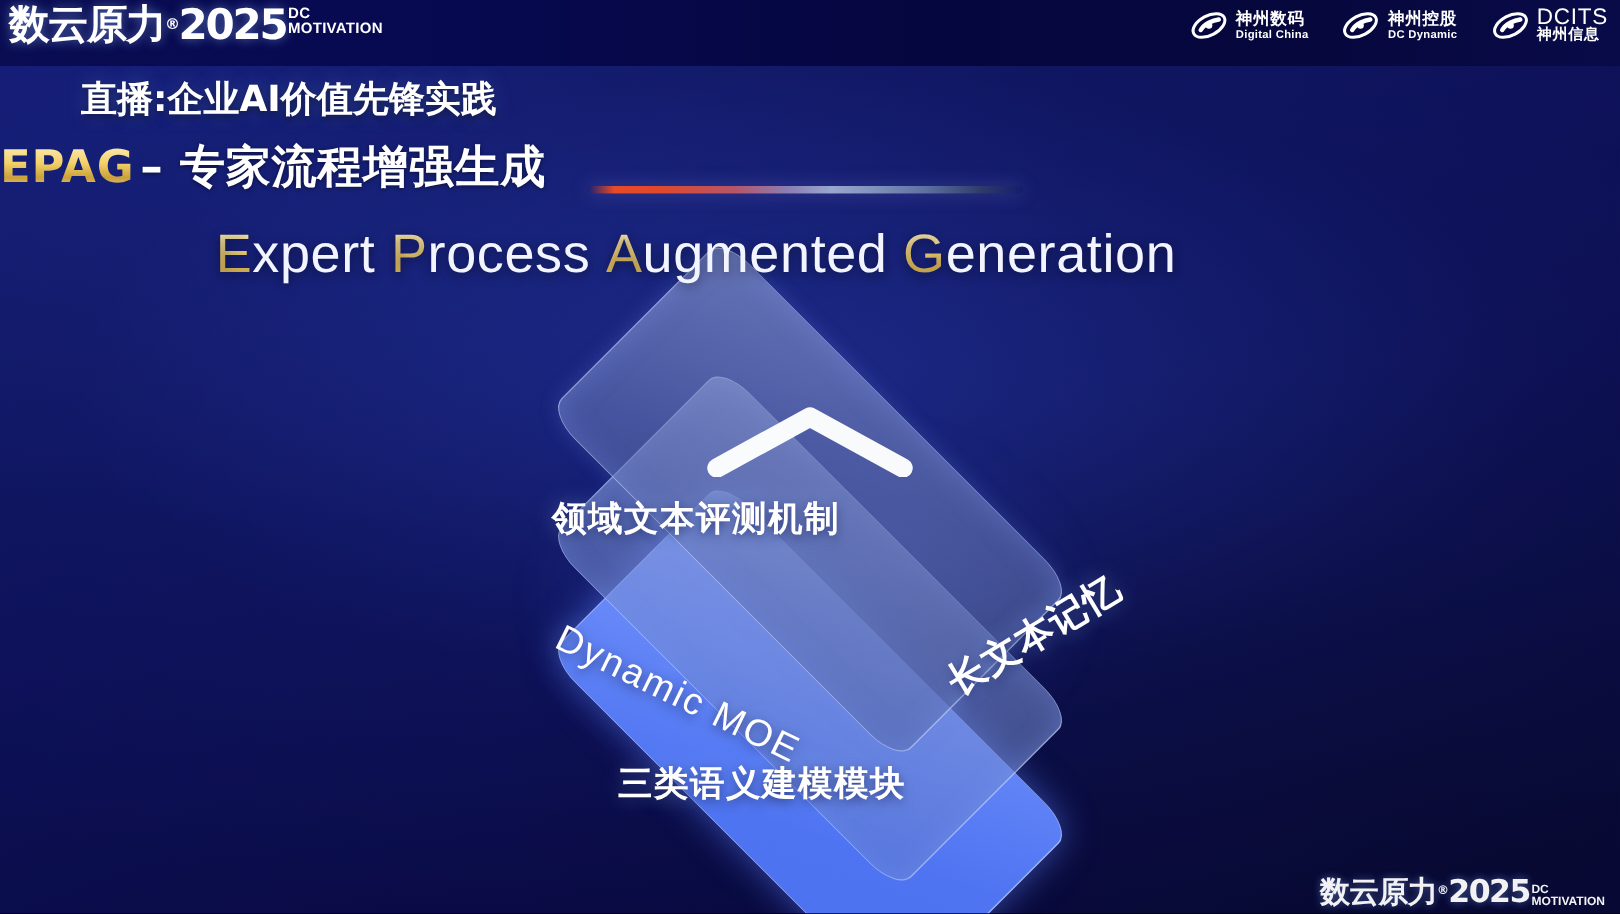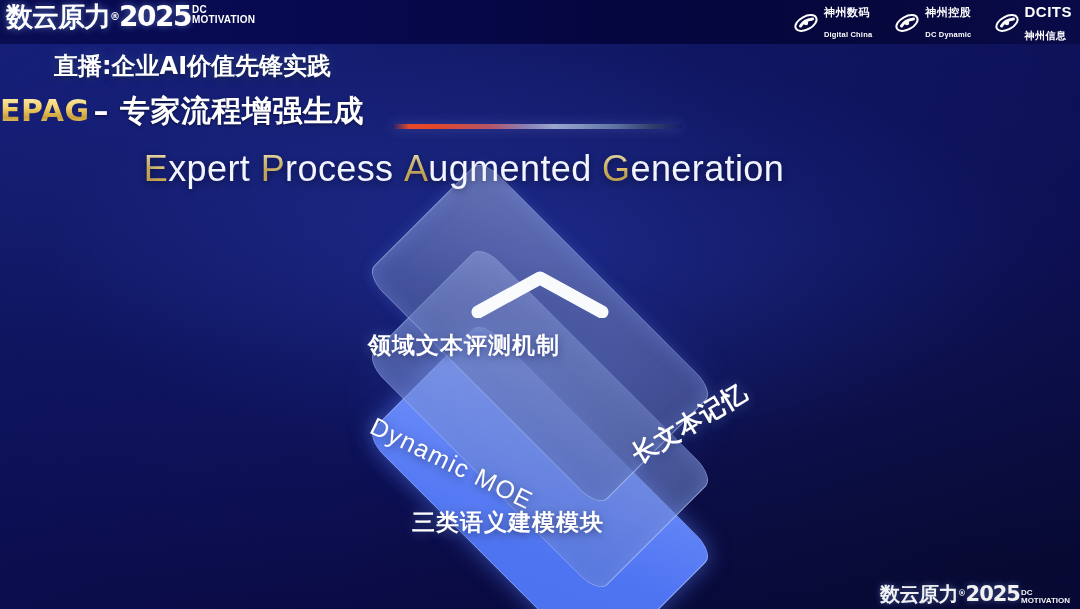--- a/index.html
+++ b/index.html
@@ -66,34 +66,34 @@
 
   
   #logos{
     position:absolute;right:8px;top:4px;z-index:40;
     display:flex;align-items:center;gap:22px;
   }
   .logo{display:flex;align-items:center;gap:5px;}
   .logo-mark{
     width:26px;height:26px;flex:0 0 26px;position:relative;
   }
-  .logo-txt{display:flex;flex-direction:column;line-height:1.05;gap:12px;}
+  .logo-txt{display:flex;flex-direction:column;line-height:1.05;}
   .logo-cn{
     font-family:"DejaVu Sans",sans-serif;
     font-size:11px;font-weight:bold;color:#fff;letter-spacing:.5px;
     white-space:nowrap;
   }
   .logo-en{
     font-family:Liberation Sans, sans-serif;
     font-size:7.5px;font-weight:bold;color:#ffffff;letter-spacing:.2px;
     white-space:nowrap;
   }
   .logo-big{
     font-family:"Liberation Sans",sans-serif;
-    font-size:15px;font-weight:bold;color:#fff;letter-spacing:.5px;line-height:1;
+    font-size:15px;font-weight:normal;color:#fff;letter-spacing:.5px;line-height:1;
   }
 
   
   #title{
     position:absolute;left:0;top:52px;width:874px;
     z-index:25;
     font-family:"DejaVu Sans",sans-serif;
     font-weight:bold;font-size:30px;letter-spacing:.5px;
     white-space:nowrap;
     margin-top:39px;

